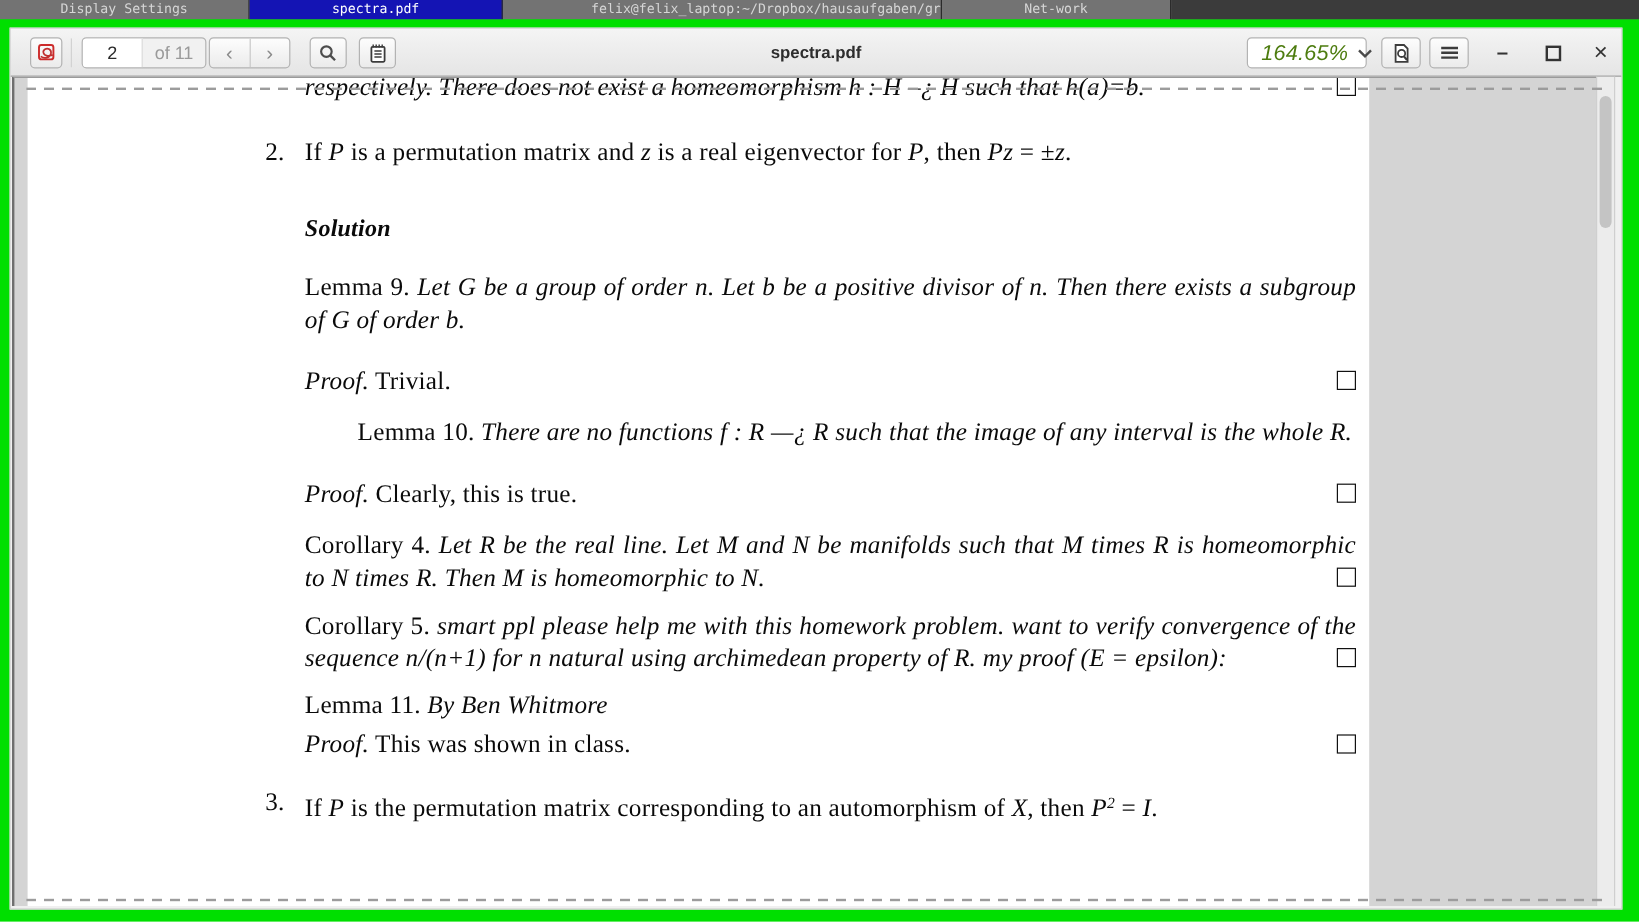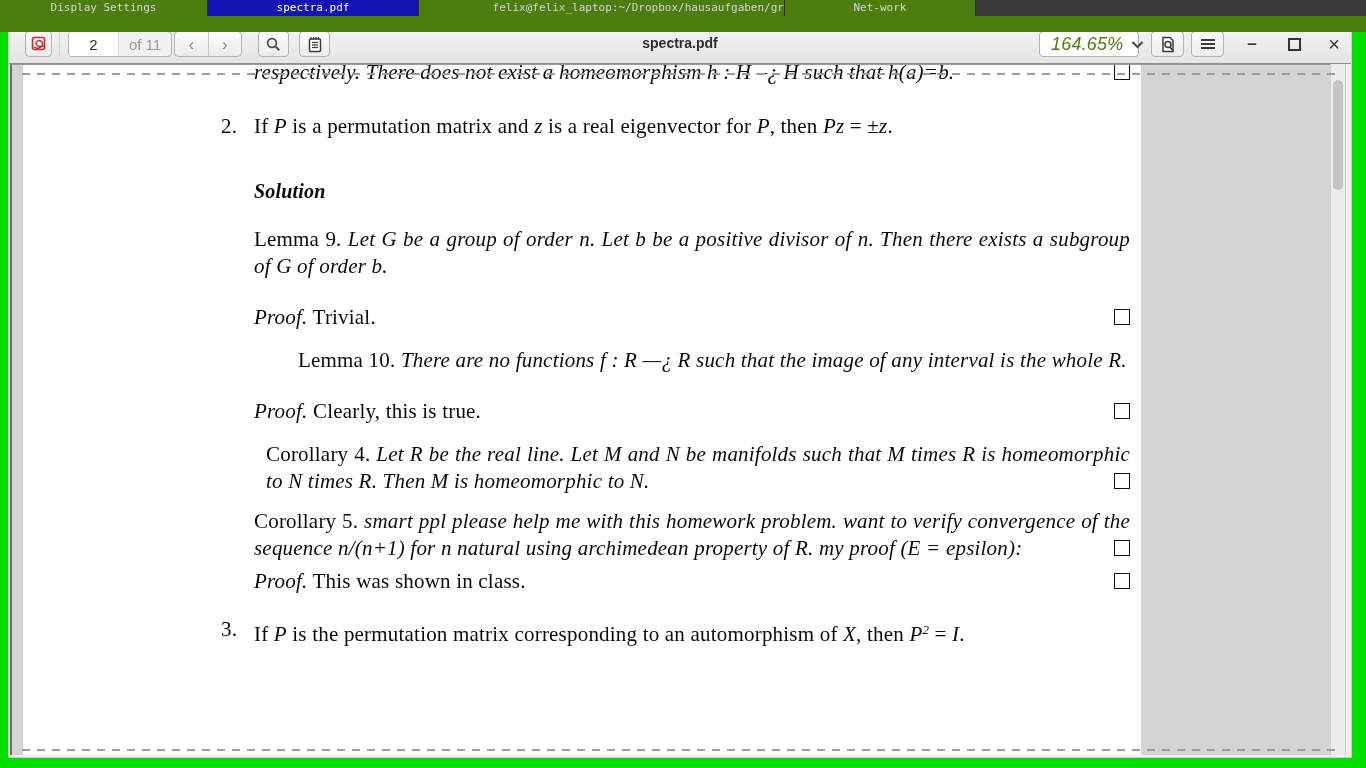--- a/index.html
+++ b/index.html
@@ -3,22 +3,22 @@
 <meta charset="utf-8">
 <style>
   html,body{margin:0;padding:0;}
   body{
     width:1366px;height:768px;position:relative;overflow:hidden;
     background:#00df00;
     font-family:"Liberation Sans",sans-serif;
   }
   
   .taskbar{
-    position:absolute;left:0;top:0;width:1366px;height:32px;
-    background:#4d7c0f;display:flex;z-index:30;
+    position:absolute;left:0;top:0;width:1366px;height:16px;
+    background:#737373;display:flex;z-index:30;
   }
   .tb-item{
     height:16px;box-sizing:border-box;overflow:hidden;white-space:nowrap;
     display:flex;align-items:center;justify-content:center;
     font-family:"DejaVu Sans Mono",monospace;font-size:11px;line-height:16px;
     color:#d6d6d6;border-right:1px solid #2b2b2b;
   }
   .tb-item.left{justify-content:flex-end;padding-left:3px;}
   .tb-item.active{background:#1414b4;color:#ffffff;}
   .tb-fill{flex:1;height:16px;background:#3b3b3b;}
@@ -242,22 +242,23 @@
     <div class="scrollwin">
       <div class="pdf-page">
         <div class="pdf-text">
             <div class="para nw" style="margin-top: -6px;"><span class="it">respectively.  There does not exist a homeomorphism h : H –¿ H such that h(a)=b.</span><span class="qed"></span></div>
             <div class="para nw" style="margin-top: 27px;"><span class="num">2.</span><span>If </span><span class="it">P</span><span> is a permutation matrix and </span><span class="it">z</span><span> is a real eigenvector for </span><span class="it">P</span><span>, then </span><span class="it">Pz</span><span> = ±</span><span class="it">z</span><span>.</span></div>
             <div class="para heading" style="margin-top: 38px;"><span class="bdit">Solution</span></div>
             <div class="para" style="margin-top: 21px;"><span class="bd">Lemma 9.</span><span class="it"> Let G be a group of order n.  Let b be a positive divisor of n.  Then there exists a subgroup of G of order b.</span></div>
             <div class="para nw" style="margin-top: 24px;"><span class="it">Proof.</span><span>  Trivial.</span><span class="qed"></span></div>
             <div class="para" style="margin-top: 16px; margin-left: 44px;"><span class="bd">Lemma 10.</span><span class="it"> There are no functions f : R —¿ R such that the image of any interval is the whole R.</span></div>
             <div class="para nw" style="margin-top: 24px;"><span class="it">Proof.</span><span>  Clearly, this is true.</span><span class="qed"></span></div>
-            <div class="para" style="margin-top: 16px; margin-left: 12px;"><span class="bd">Corollary 4.</span><span class="it"> Let R be the real line.  Let M and N be manifolds such that M times R is homeomorphic to N times R. Then M is homeomorphic to N.</span><span class="qed"></span></div>
+            <div class="para" style="margin-top: 16px;"><span class="bd">Corollary 4.</span><span class="it"> Let R be the real line.  Let M and N be manifolds such that M times R is homeomorphic to N times R. Then M is homeomorphic to N.</span><span class="qed"></span></div>
             <div class="para" style="margin-top: 13px;"><span class="bd">Corollary 5.</span><span class="it"> smart ppl please help me with this homework problem.  want to verify convergence of the sequence n/(n+1) for n natural using archimedean property of R. my proof (E = epsilon):</span><span class="qed"></span></div>
+            <div class="para nw" style="margin-top: 12px;"><span class="bd">Lemma 11.</span><span class="it"> By Ben Whitmore</span></div>
             <div class="para nw" style="margin-top: 6px;"><span class="it">Proof.</span><span>  This was shown in class.</span><span class="qed"></span></div>
             <div class="para nw" style="margin-top: 21px;"><span class="num">3.</span><span>If </span><span class="it">P</span><span> is the permutation matrix corresponding to an automorphism of </span><span class="it">X</span><span>, then </span><span class="it">P</span><span class="sup">2</span><span> = </span><span class="it">I</span><span>.</span></div>
           </div>
       </div>
     </div>
     <div class="dash-line dash-top"></div>
     <div class="dash-line dash-bottom"></div>
     <div class="vscroll">
       <div class="vthumb"></div>
     </div>

